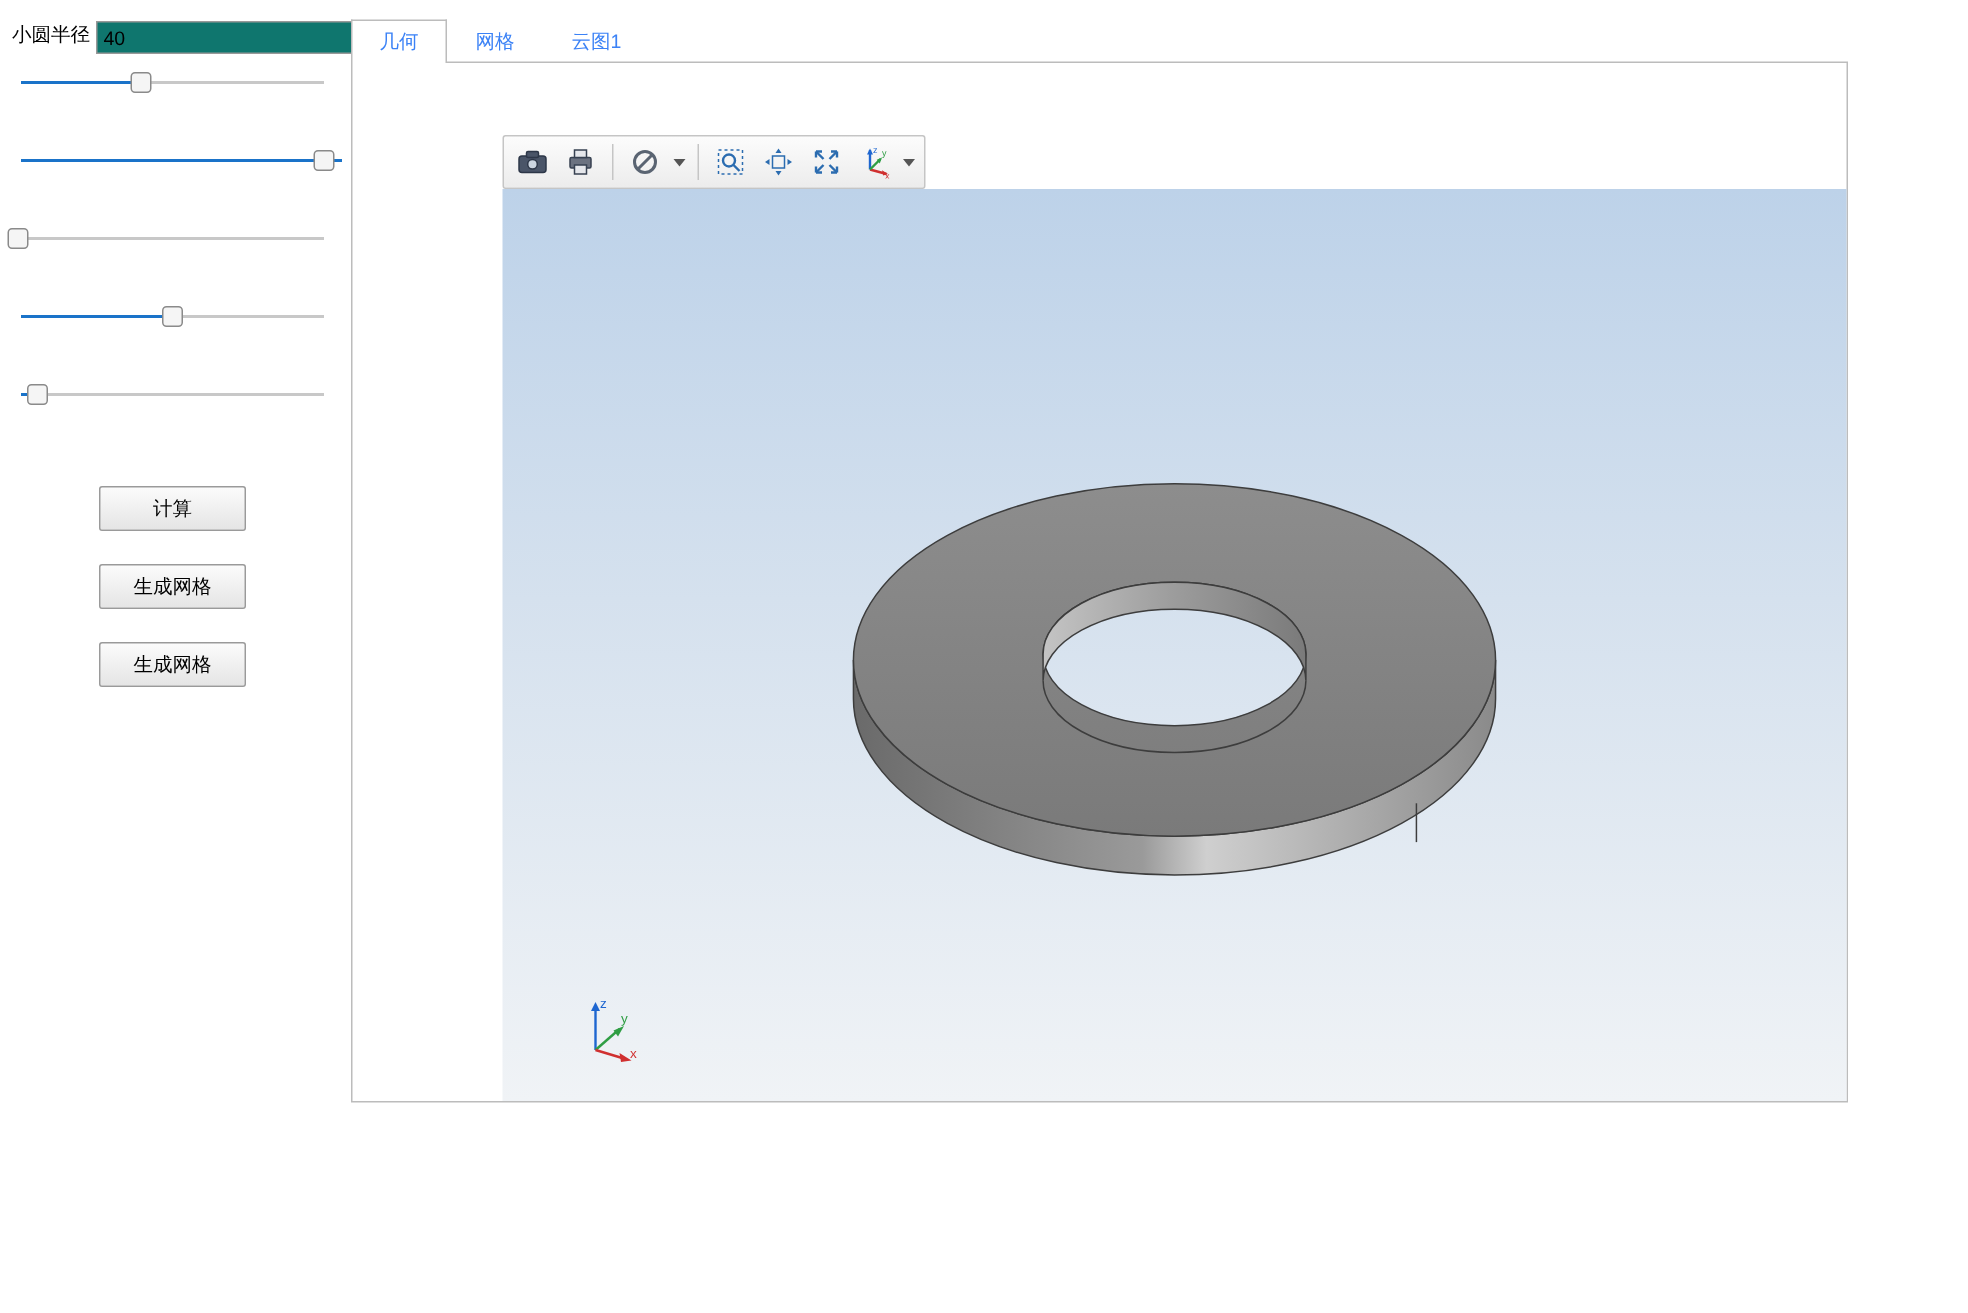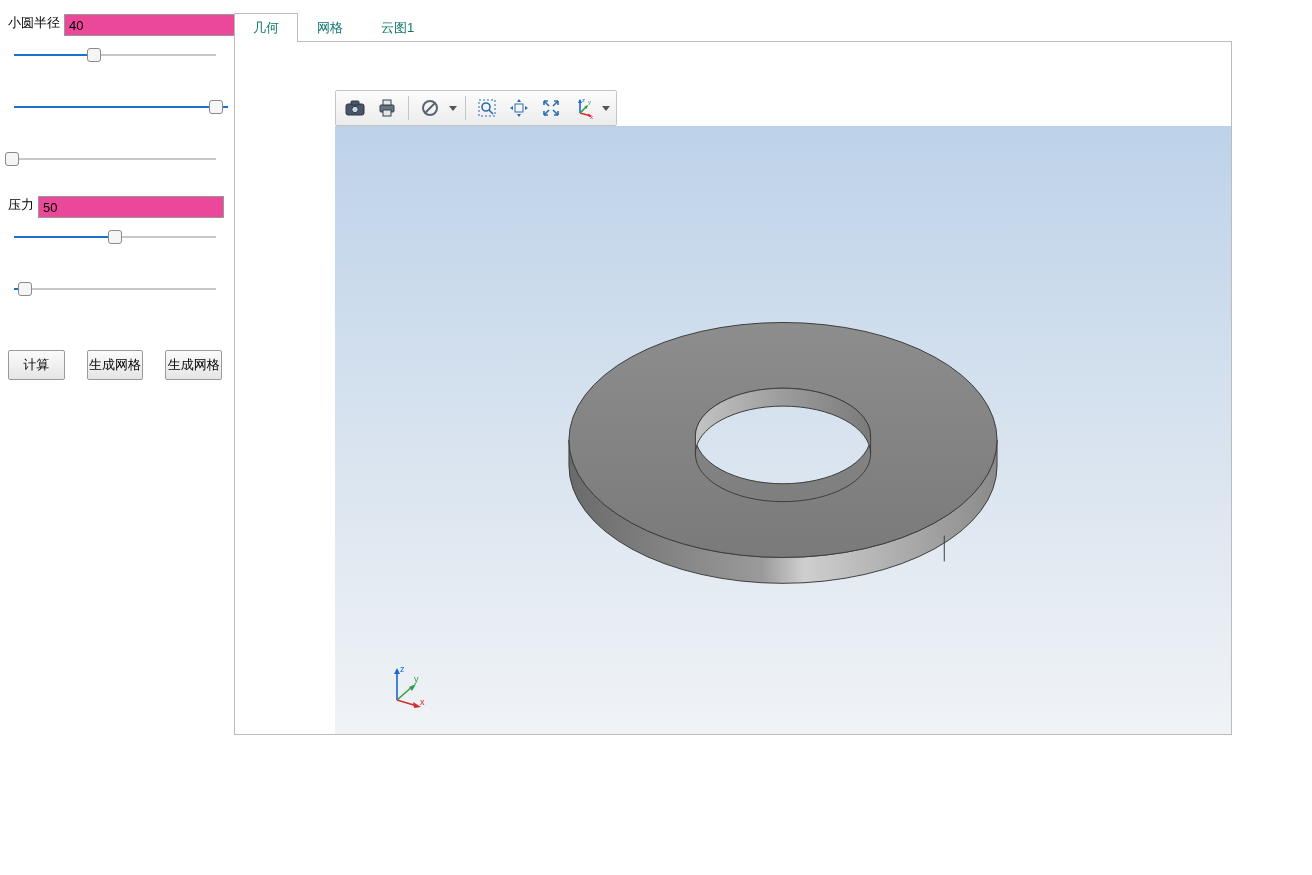--- a/index.html
+++ b/index.html
@@ -33,21 +33,21 @@
     font-size: 13px;
     padding-right: 4px;
     white-space: nowrap;
   }
   .param-input {
     flex: 1 1 auto;
     border: 1px solid #999;
     height: 22px;
     padding: 2px 4px;
     font-size: 13px;
-    background: #ec4899;
+    background: #0f766e;
   }
   .slider-wrap {
     position: relative;
     height: 22px;
     margin: 4px 0 24px 0;
   }
   .slider-track {
     position: absolute;
     left: 6px; right: 6px; top: 10px;
     height: 2px;
@@ -62,21 +62,21 @@
   .slider-thumb {
     position: absolute;
     top: 4px;
     width: 14px; height: 14px;
     background: #f5f5f5;
     border: 1px solid #8a8a8a;
     border-radius: 3px;
   }
   .btn-col {
     display: flex;
-    flex-direction: row;
+    flex-direction: column;
     align-items: center;
     gap: 22px;
     margin-top: 24px;
   }
   .action-btn {
     width: 98px;
     height: 30px;
     background: linear-gradient(#fbfbfb, #e5e5e5);
     border: 1px solid #9a9a9a;
     border-radius: 2px;
@@ -97,21 +97,21 @@
     height: 28px;
     padding-left: 4px;
     font-size: 13px;
   }
   .tab {
     padding: 5px 18px 5px 18px;
     border: 1px solid transparent;
     border-bottom: none;
     position: relative;
     cursor: pointer;
-    color: #0f766e;
+    color: #3b82f6;
   }
   .tab.active {
     border-color: #bcbcbc;
     background: #ffffff;
     z-index: 2;
   }
   .tab-content-border {
     flex: 1 1 auto;
     border: 1px solid #bcbcbc;
     margin: -1px 80px 140px 4px;
@@ -207,24 +207,20 @@
       <div class="slider-fill" style="width:100%"></div>
       <div class="slider-thumb" style="left:calc(97% - 7px)"></div>
     </div>
 
     <div class="slider-wrap">
       <div class="slider-track"></div>
       <div class="slider-fill" style="width:2%"></div>
       <div class="slider-thumb" style="left:calc(2% - 7px)"></div>
     </div>
 
-    <div class="param-row">
-      <span class="param-label">压力</span>
-      <input class="param-input" value="50" style="">
-    </div>
     <div class="slider-wrap">
       <div class="slider-track"></div>
       <div class="slider-fill" style="width:50%"></div>
       <div class="slider-thumb" style="left:calc(50% - 7px)"></div>
     </div>
 
     <div class="slider-wrap">
       <div class="slider-track"></div>
       <div class="slider-fill" style="width:8%"></div>
       <div class="slider-thumb" style="left:calc(8% - 7px)"></div>

